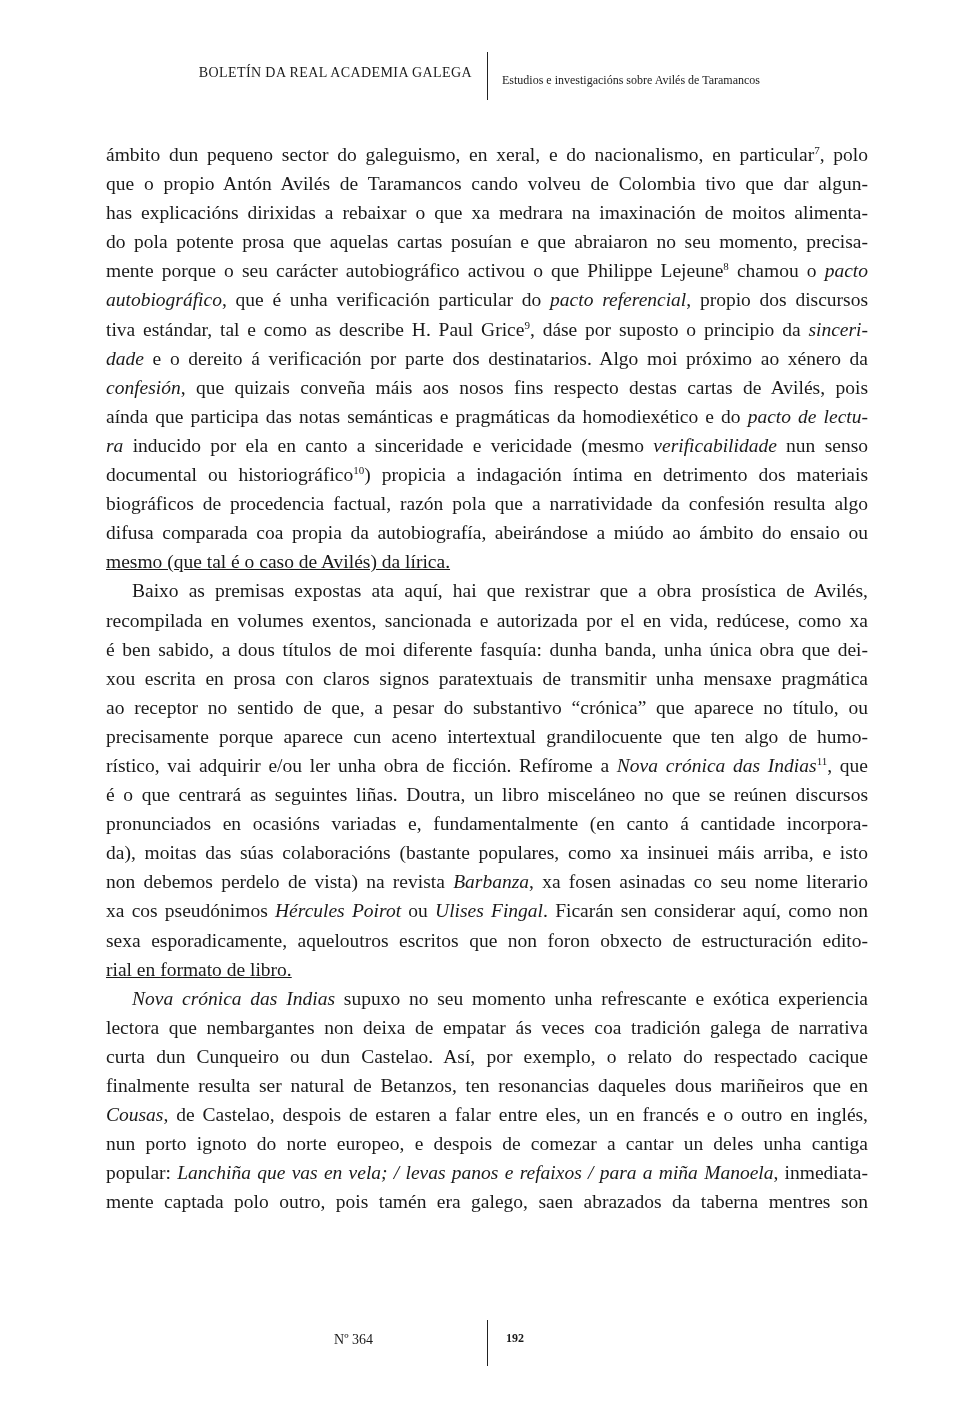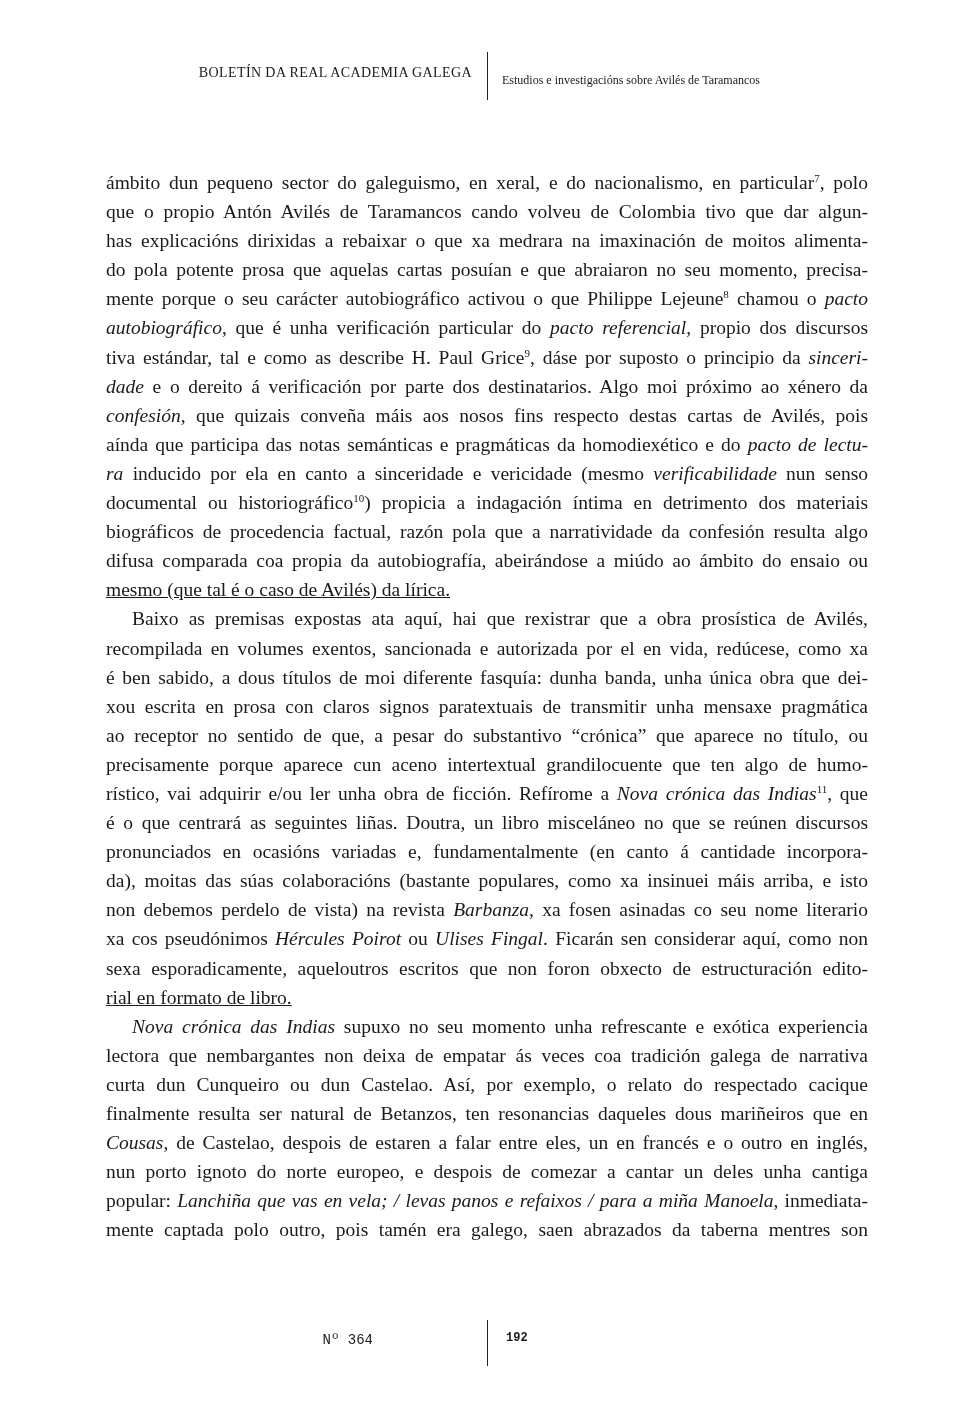--- a/index.html
+++ b/index.html
@@ -2,28 +2,28 @@
 <html><head>
 <meta charset="utf-8">
 <style>
   html, body { margin: 0; padding: 0; background: #ffffff; }
   body { width: 975px; height: 1417px; position: relative; overflow: hidden;
          font-family: "Liberation Serif", "DejaVu Serif", serif; color: #1a1a1a; }
   .header { position: absolute; top: 52px; left: 0; width: 975px; height: 48px; }
   .hdr-left { position: absolute; right: 503px; top: 13px; font-size: 14px; letter-spacing: 0.4px; white-space: nowrap; }
   .hdr-right { position: absolute; left: 502px; top: 13px; font-size: 12px; white-space: nowrap; margin-top: 8px; }
   .hdr-rule { position: absolute; left: 487px; top: 0; width: 1px; height: 48px; background: #222; }
-  .body-text { position: absolute; left: 106px; top: 168px; width: 762px; }
+  .body-text { position: absolute; left: 106px; top: 140px; width: 762px; }
   .line { height: 29.1px; line-height: 29.1px; font-size: 19.5px; white-space: nowrap;
           text-align: justify; text-align-last: justify; }
   .line.last { text-align-last: left; text-decoration: underline; }
   .line.indent { padding-left: 26px; }
   .line i { font-style: italic; }
   sup { font-size: 11px; line-height: 0; vertical-align: 7px; }
-  .footer { position: absolute; top: 1320px; left: 0; width: 876px; height: 48px; font-family: Liberation Mono, monospace; }
+  .footer { position: absolute; top: 1320px; left: 0; width: 876px; height: 48px; }
   .ftr-left { position: absolute; right: 503px; top: 12px; font-size: 14px; white-space: nowrap; }
   .ftr-right { position: absolute; left: 506px; top: 11px; font-size: 12px; font-weight: bold; white-space: nowrap; }
   .ftr-rule { position: absolute; left: 487px; top: 0; width: 1px; height: 46px; background: #222; }
 </style>
 </head>
 <body>
 
 <div class="header">
   <span class="hdr-left">BOLETÍN DA REAL ACADEMIA GALEGA</span>
   <div class="hdr-rule"></div>

